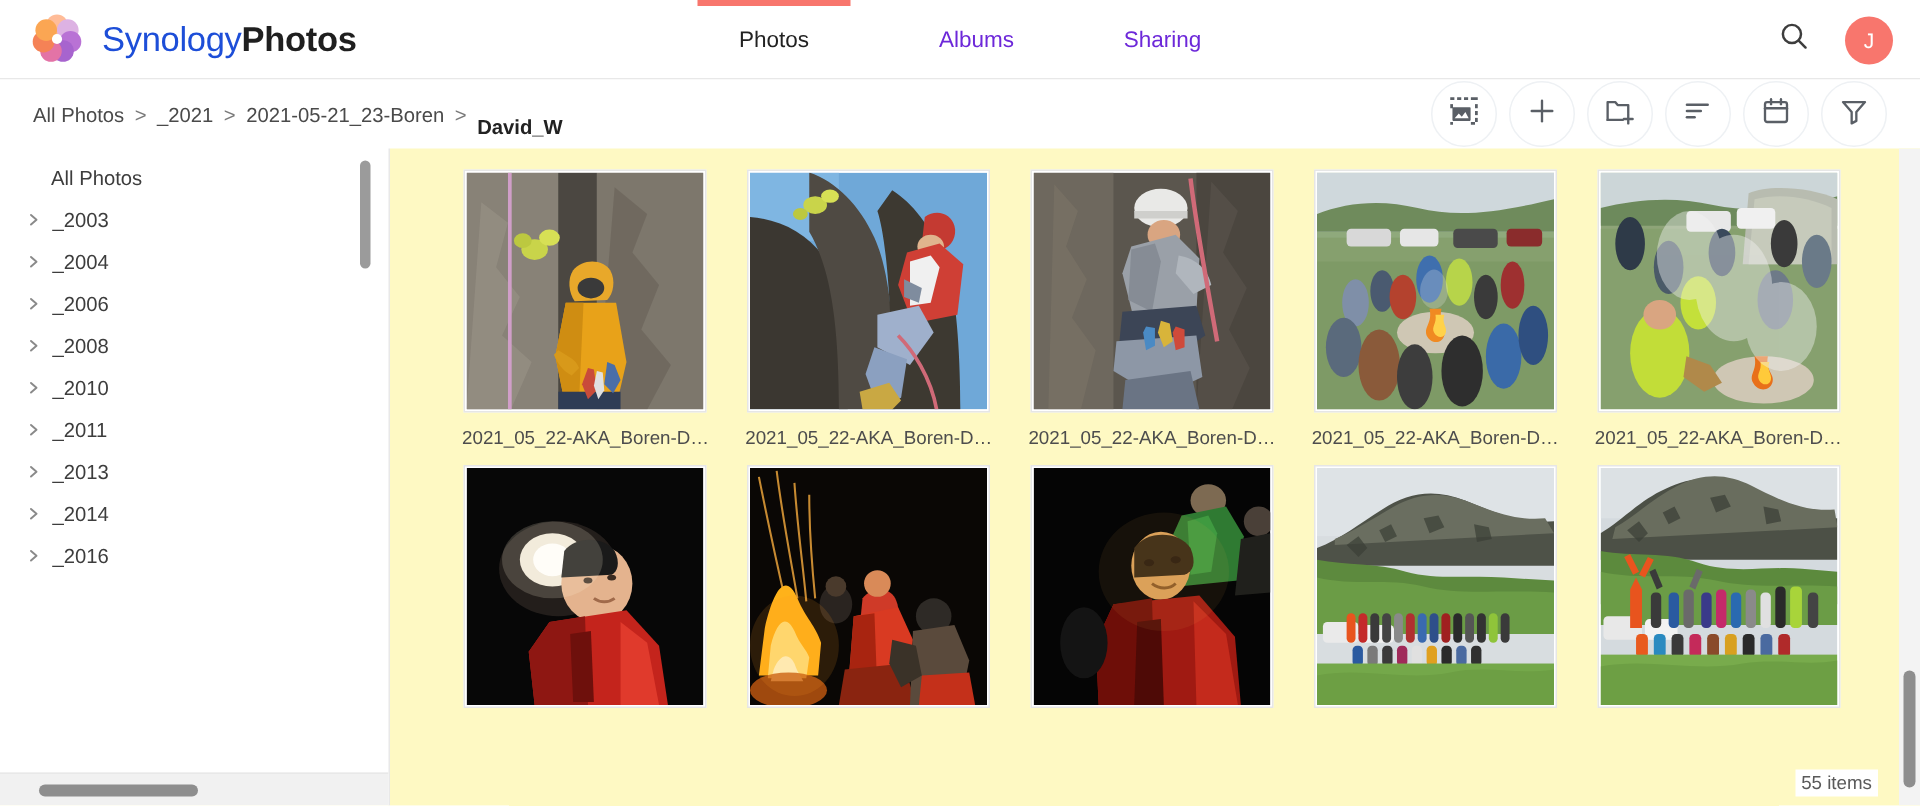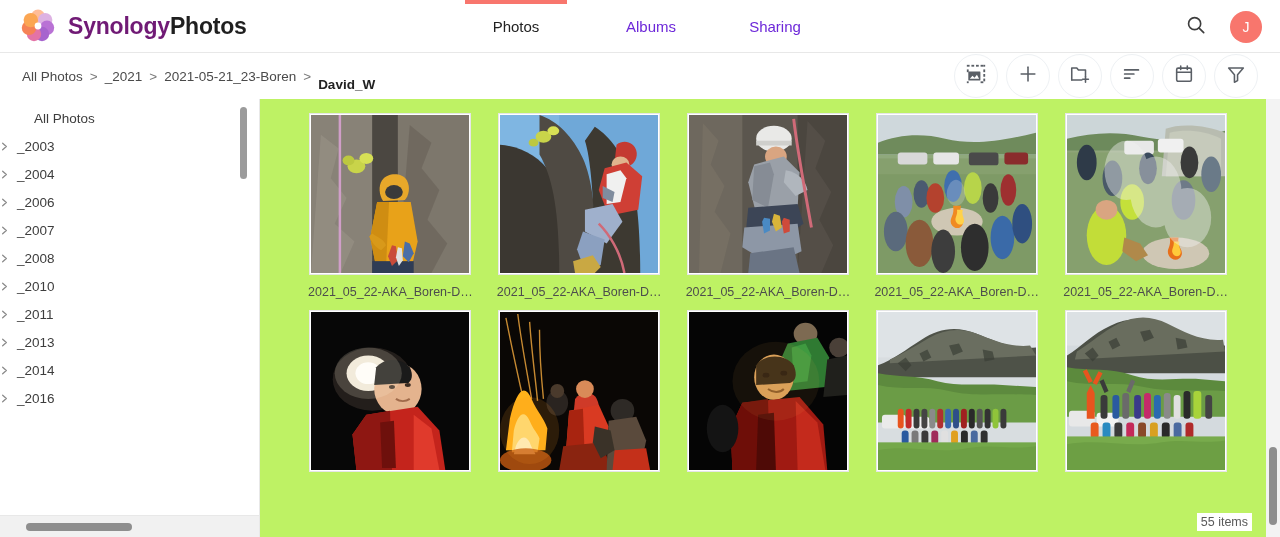--- a/index.html
+++ b/index.html
@@ -28,21 +28,21 @@
     margin-left: 20px;
     gap: 12px;
     height: 100%;
   }
   .logo-wrap { width: 36px; height: 36px; display:block; }
   .brand-text {
     font-size: 23px;
     letter-spacing: -0.2px;
     white-space: nowrap;
   }
-  .brand-text .thin { font-weight: 700; color: #701a75; }
+  .brand-text .thin { font-weight: 400; color: #1d4ed8; }
   .brand-text .bold { font-weight: 700; color: #1f1f1f; }
 
   .tabs {
     position: absolute;
     left: 465px;
     top: 0;
     height: 53px;
     display: flex;
     align-items: center;
   }
@@ -159,21 +159,21 @@
   .tree-root {
     font-size: 13.5px;
     color: #3d3d3d;
     padding: 6px 0 6px 34px;
     cursor: pointer;
   }
   .tree-item {
     display: flex;
     align-items: center;
     height: 28px;
-    padding-left: 16px;
+    padding-left: 34px;
     font-size: 13.5px;
     color: #3d3d3d;
     cursor: pointer;
   }
   .chev {
     width: 12px; height: 12px;
     margin-left: -18px;
     margin-right: 7px;
     flex: 0 0 12px;
     display: flex; align-items: center; justify-content: center;
@@ -206,21 +206,21 @@
     border-radius: 5px;
     background: #8e8e8e;
     cursor: pointer;
   }
 
   
   .main {
     position: relative;
     flex: 1 1 auto;
     overflow: hidden;
-    background: #bef264;
+    background: #fef9c3;
   }
   .grid {
     position: absolute;
     top: 14px;
     left: 36px;
     right: 40px;
     display: flex;
     flex-wrap: wrap;
     gap: 0;
   }
@@ -457,28 +457,20 @@
           </span>
         <span>_2004</span>
       </div>
       <div class="tree-item">
         <span class="chev">
             <svg width="11" height="11" viewBox="0 0 12 12" fill="none" stroke="#8a8a8a" stroke-width="1.4" stroke-linecap="round" stroke-linejoin="round">
               <polyline points="4,2.5 8,6 4,9.5"></polyline>
             </svg>
           </span>
         <span>_2006</span>
-      </div>
-      <div class="tree-item">
-        <span class="chev">
-            <svg width="11" height="11" viewBox="0 0 12 12" fill="none" stroke="#8a8a8a" stroke-width="1.4" stroke-linecap="round" stroke-linejoin="round">
-              <polyline points="4,2.5 8,6 4,9.5"></polyline>
-            </svg>
-          </span>
-        <span>_2007</span>
       </div>
       <div class="tree-item">
         <span class="chev">
             <svg width="11" height="11" viewBox="0 0 12 12" fill="none" stroke="#8a8a8a" stroke-width="1.4" stroke-linecap="round" stroke-linejoin="round">
               <polyline points="4,2.5 8,6 4,9.5"></polyline>
             </svg>
           </span>
         <span>_2008</span>
       </div>
       <div class="tree-item">

